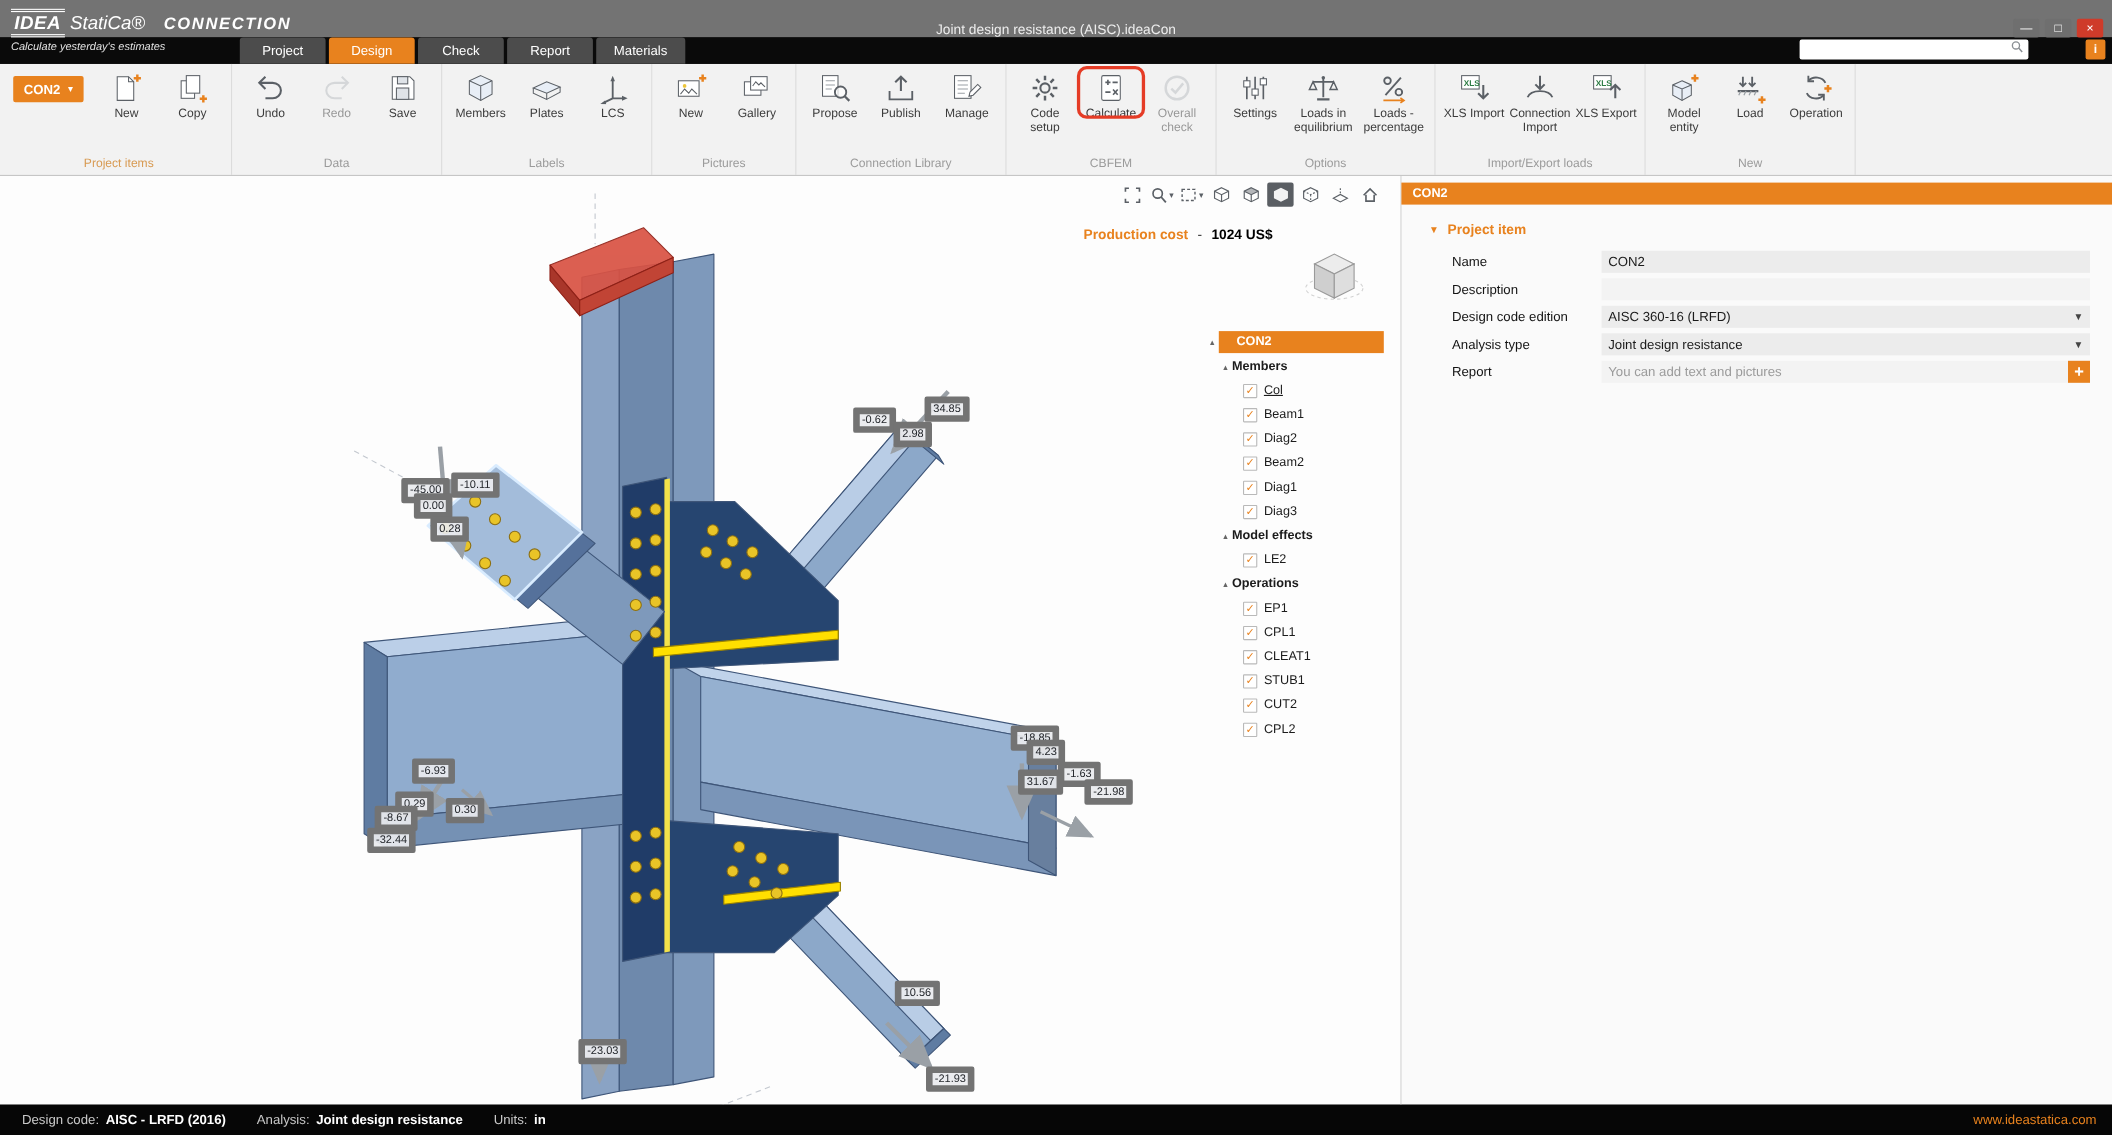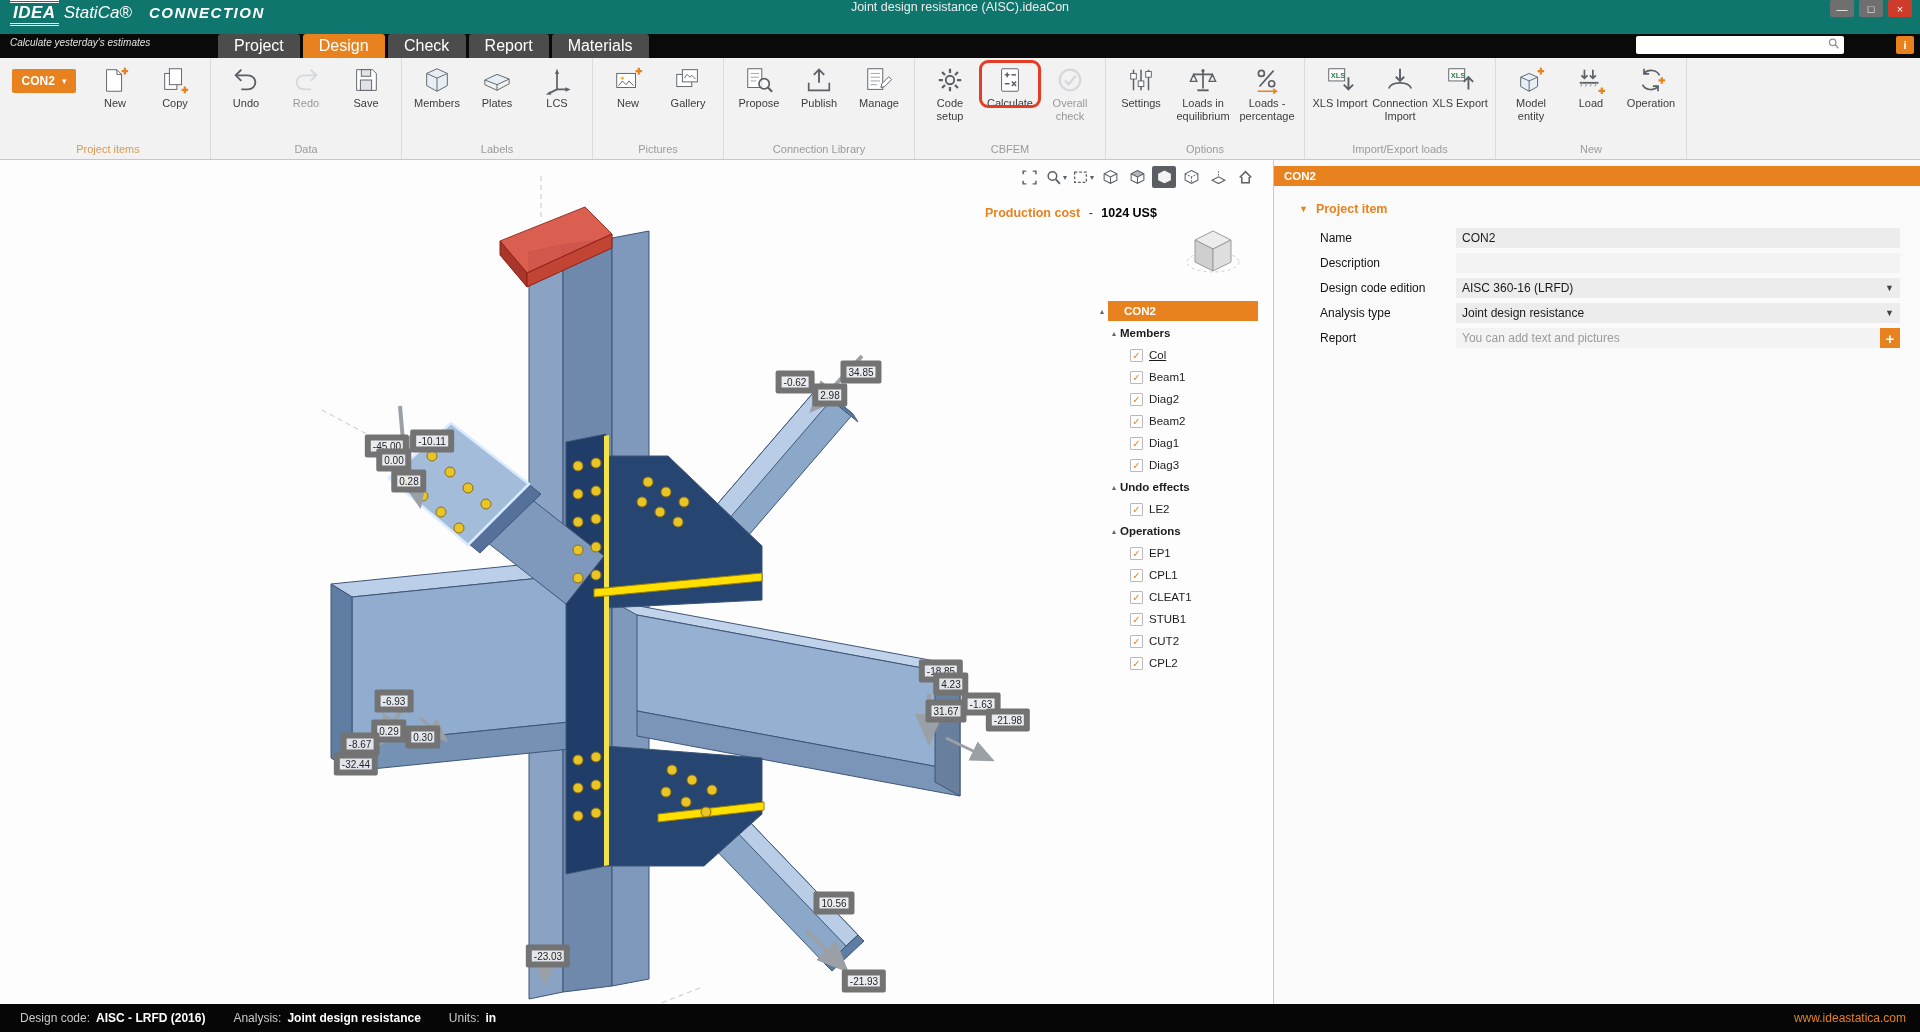--- a/index.html
+++ b/index.html
@@ -1,31 +1,31 @@
 <!DOCTYPE html>
 <html><head>
 <meta charset="utf-8">
 <style>
 *{margin:0;padding:0;box-sizing:border-box}
 html,body{width:1920px;height:1032px;overflow:hidden;background:#000;font-family:"Liberation Sans","DejaVu Sans",sans-serif}
 
-#titlebar{height:34px;background:#0f766e;color:#fff;display:flex;align-items:flex-start;position:relative}
+#titlebar{height:34px;background:#737373;color:#fff;display:flex;align-items:flex-end;position:relative}
 .logo{display:flex;align-items:baseline;gap:5px;padding-left:10px;z-index:2}
 .logo .idea{font-weight:bold;font-style:italic;font-size:17px;letter-spacing:.5px;border-top:3px double #fff;border-bottom:3px double #fff;padding:0 3px}
 .logo .statica{font-style:italic;font-size:17px}
 .logo .product{font-weight:bold;font-style:italic;font-size:15px;letter-spacing:1.5px;margin-left:12px}
 #window-title{position:absolute;left:0;right:0;text-align:center;font-size:12.5px;color:#ededed}
 .win-controls{margin-left:auto;display:flex;gap:5px;padding-right:8px;z-index:2}
 .win-btn{width:24px;height:17px;display:flex;align-items:center;justify-content:center;font-size:11px;color:#fff;background:#6f6f6f;border-radius:2px;cursor:default}
 .win-btn.close{background:#cf3b2a}
 
 #tabrow{height:24px;background:#0a0a0a;display:flex;align-items:center;position:relative}
 .tagline{position:absolute;left:10px;top:3px;font-style:italic;font-size:10px;color:#e2e2e2}
 .tabs{display:flex;gap:3px;margin-left:218px;height:24px}
-.tab{min-width:78px;padding:12px 16px;background:#4c4c4c;color:#fff;font-size:16px;display:flex;align-items:center;justify-content:center;border-radius:3px 3px 0 0}
+.tab{min-width:78px;padding:12px 16px;background:#4c4c4c;color:#fff;font-size:12px;display:flex;align-items:center;justify-content:center;border-radius:3px 3px 0 0}
 .tab.active{background:#e8821e}
 .search-box{margin-left:auto;width:208px;height:18px;background:#fff;border-radius:2px;display:flex;align-items:center;margin-bottom:3px;padding-right:4px}
 .search-box input{flex:1;border:0;outline:0;height:16px;font-size:11px;padding:0 6px;background:transparent;font-family:inherit}
 .info-btn{width:18px;height:18px;background:#e8821e;color:#fff;font-weight:bold;font-size:11px;display:flex;align-items:center;justify-content:center;border-radius:2px;margin:0 6px 3px 52px}
 
 #ribbon{height:102px;background:#f2f2f2;border-bottom:1px solid #c6c6c6;display:flex;align-items:stretch;padding-left:6px}
 .rgroup{display:flex;flex-direction:column;border-right:1px solid #dcdcdc;padding:0 6px}
 .ritems{display:flex;align-items:flex-start;flex:1;gap:2px;padding-top:4px}
 .ritem{width:58px;display:flex;flex-direction:column;align-items:center;text-align:center;padding:3px 1px 2px;position:relative}
 .ritem.wide{width:62px}
@@ -632,21 +632,21 @@
         <div class="tnode titem">
           <span class="tcheck">✓</span>
           <span class="tlabel">Diag1</span>
         </div>
         <div class="tnode titem">
           <span class="tcheck">✓</span>
           <span class="tlabel">Diag3</span>
         </div>
         <div class="tnode tsection">
           <span class="texp">▴</span>
-          <span class="tlabel">Undo effects</span>
+          <span class="tlabel">Model effects</span>
         </div>
         <div class="tnode titem">
           <span class="tcheck">✓</span>
           <span class="tlabel">LE2</span>
         </div>
         <div class="tnode tsection">
           <span class="texp">▴</span>
           <span class="tlabel">Operations</span>
         </div>
         <div class="tnode titem">
@@ -675,21 +675,21 @@
         </div>
       </div>
   <span class="load-label" style="left: 861px; top: 212px;">34.85</span>
       <span class="load-label" style="left: 795px; top: 222px;">-0.62</span>
       <span class="load-label" style="left: 830px; top: 235px;">2.98</span>
       <span class="load-label" style="left: 432px; top: 281px;">-10.11</span>
       <span class="load-label" style="left: 387px; top: 286px;">-45.00</span>
       <span class="load-label" style="left: 394px; top: 300px;">0.00</span>
       <span class="load-label" style="left: 409px; top: 321px;">0.28</span>
       <span class="load-label" style="left: 394px; top: 541px;">-6.93</span>
-      <span class="load-label" style="left: 389px; top: 571px;">0.29</span>
+      <span class="load-label" style="left: 377px; top: 571px;">0.29</span>
       <span class="load-label" style="left: 423px; top: 577px;">0.30</span>
       <span class="load-label" style="left: 360px; top: 584px;">-8.67</span>
       <span class="load-label" style="left: 356px; top: 604px;">-32.44</span>
       <span class="load-label" style="left: 941px; top: 511px;">-18.85</span>
       <span class="load-label" style="left: 951px; top: 524px;">4.23</span>
       <span class="load-label" style="left: 981px; top: 544px;">-1.63</span>
       <span class="load-label" style="left: 946px; top: 551px;">31.67</span>
       <span class="load-label" style="left: 1008px; top: 560px;">-21.98</span>
       <span class="load-label" style="left: 834px; top: 743px;">10.56</span>
       <span class="load-label" style="left: 548px; top: 796px;">-23.03</span>

